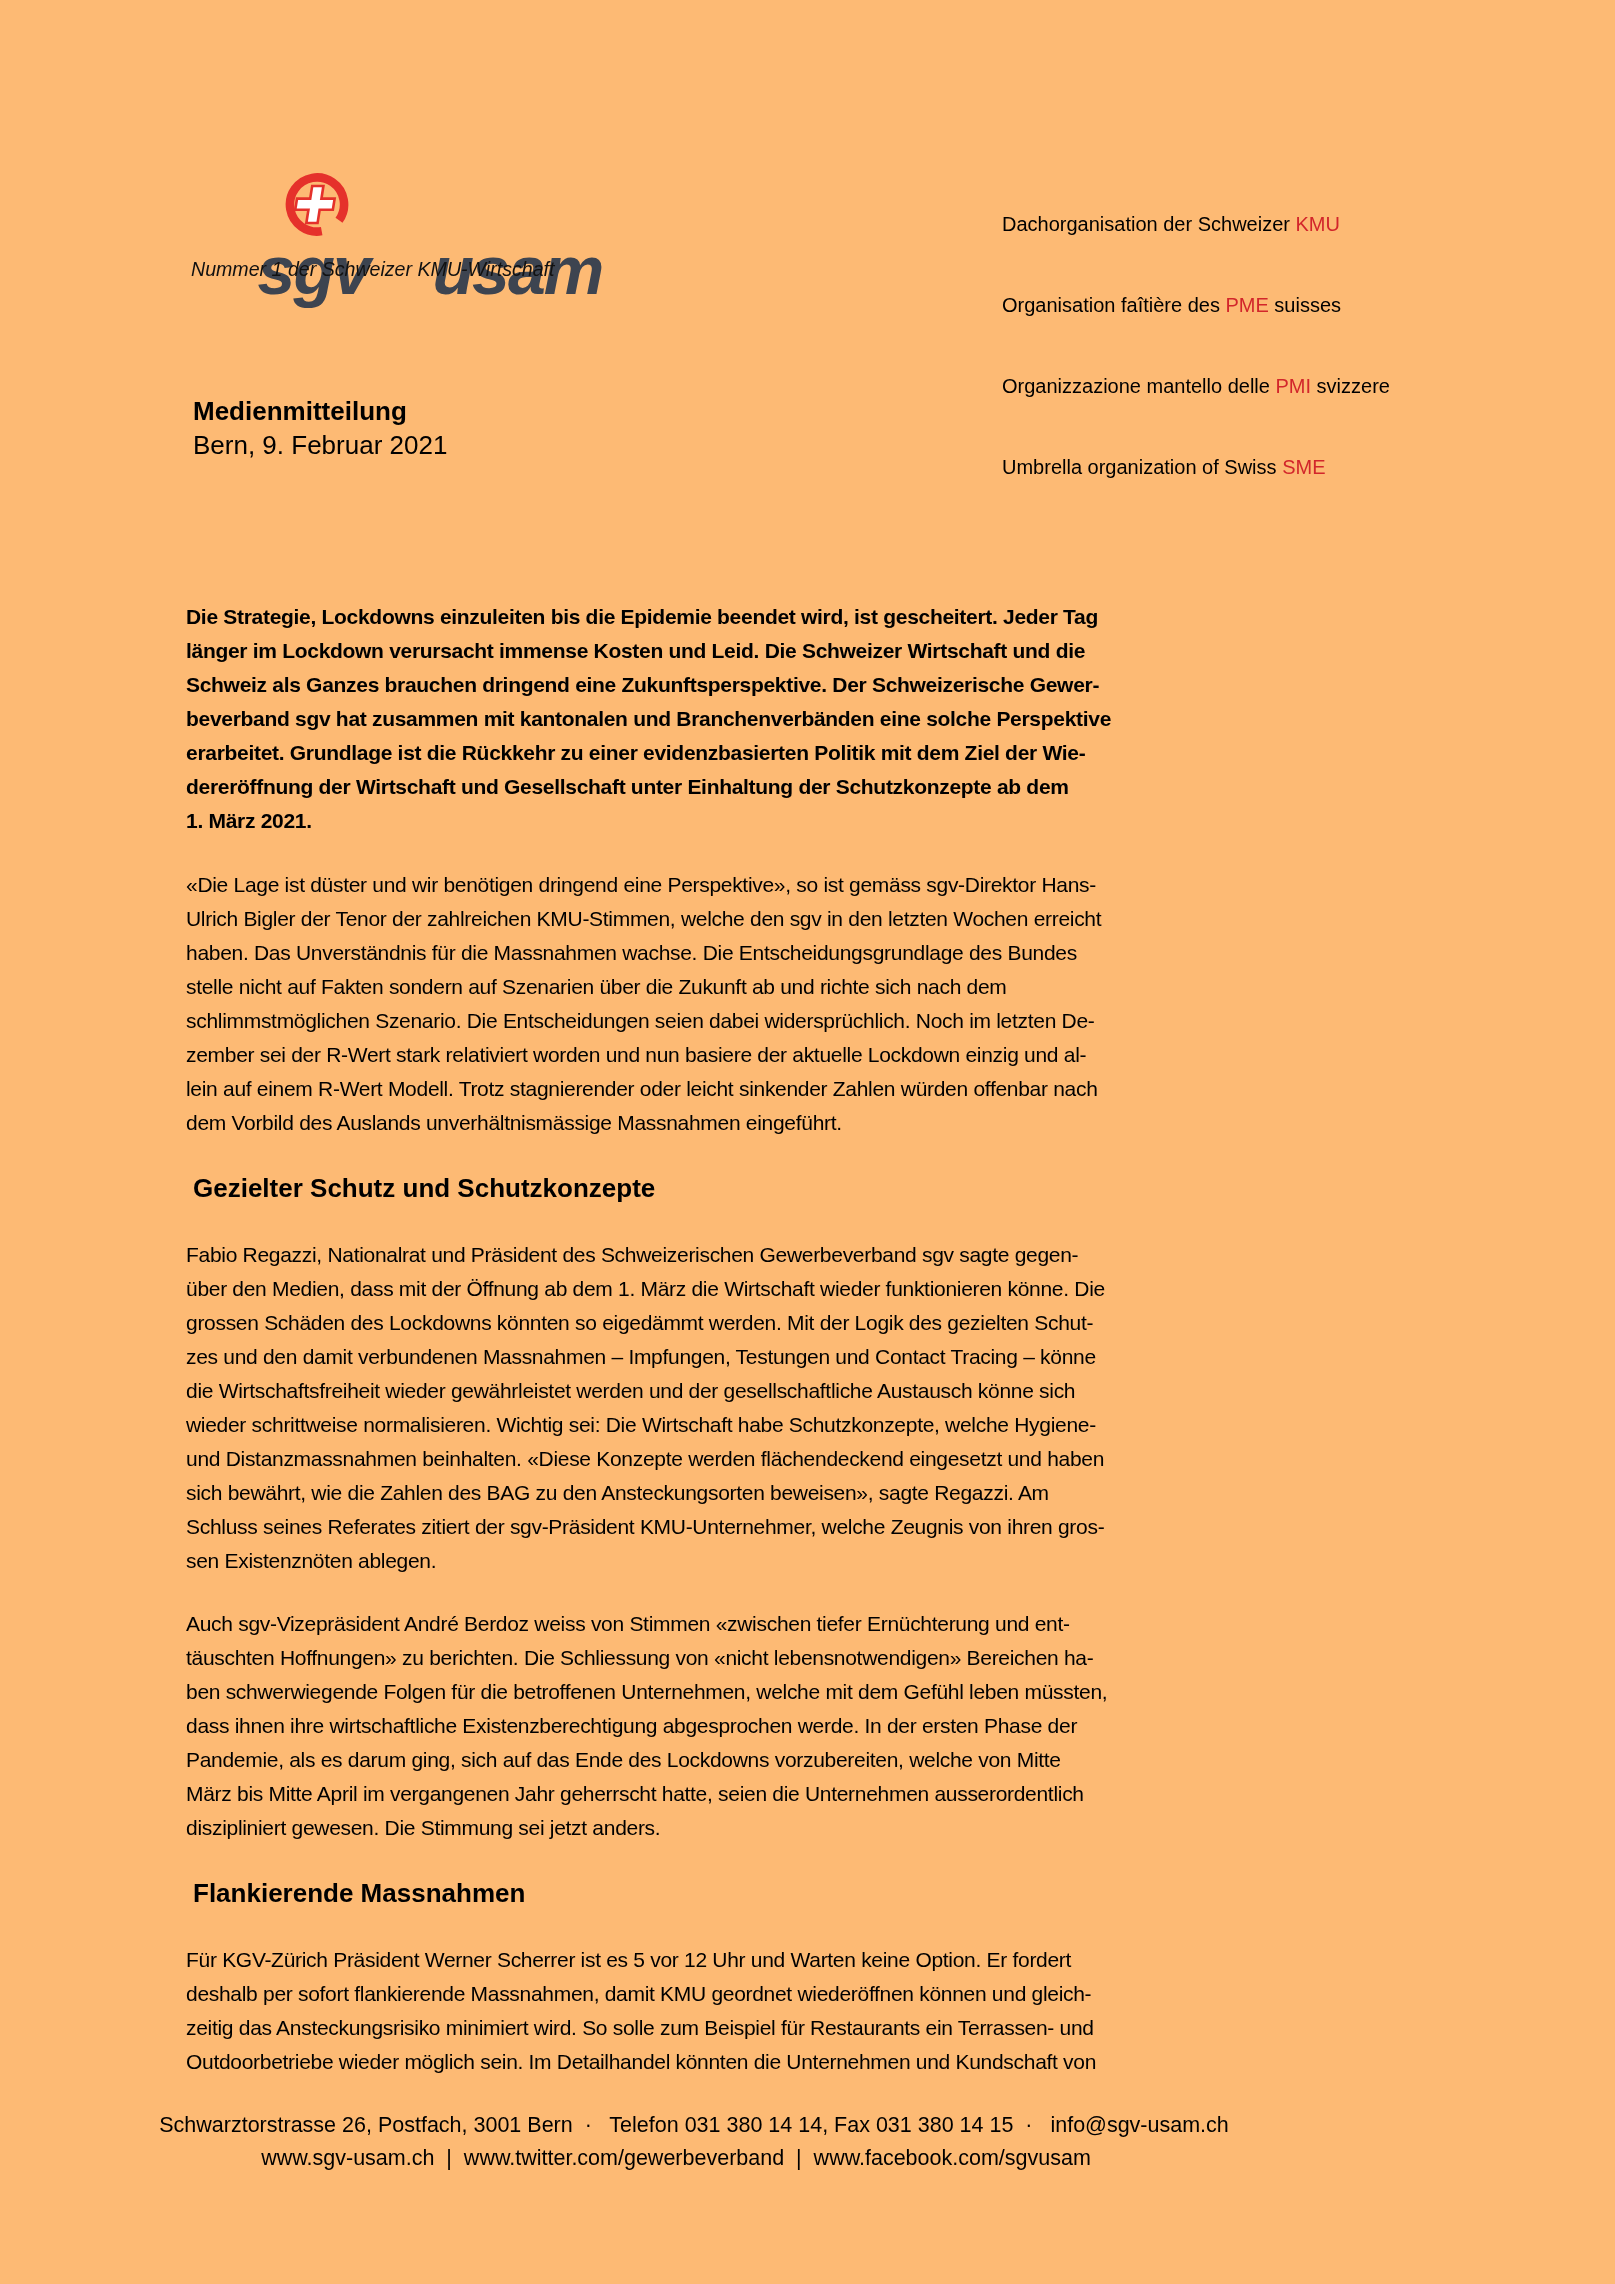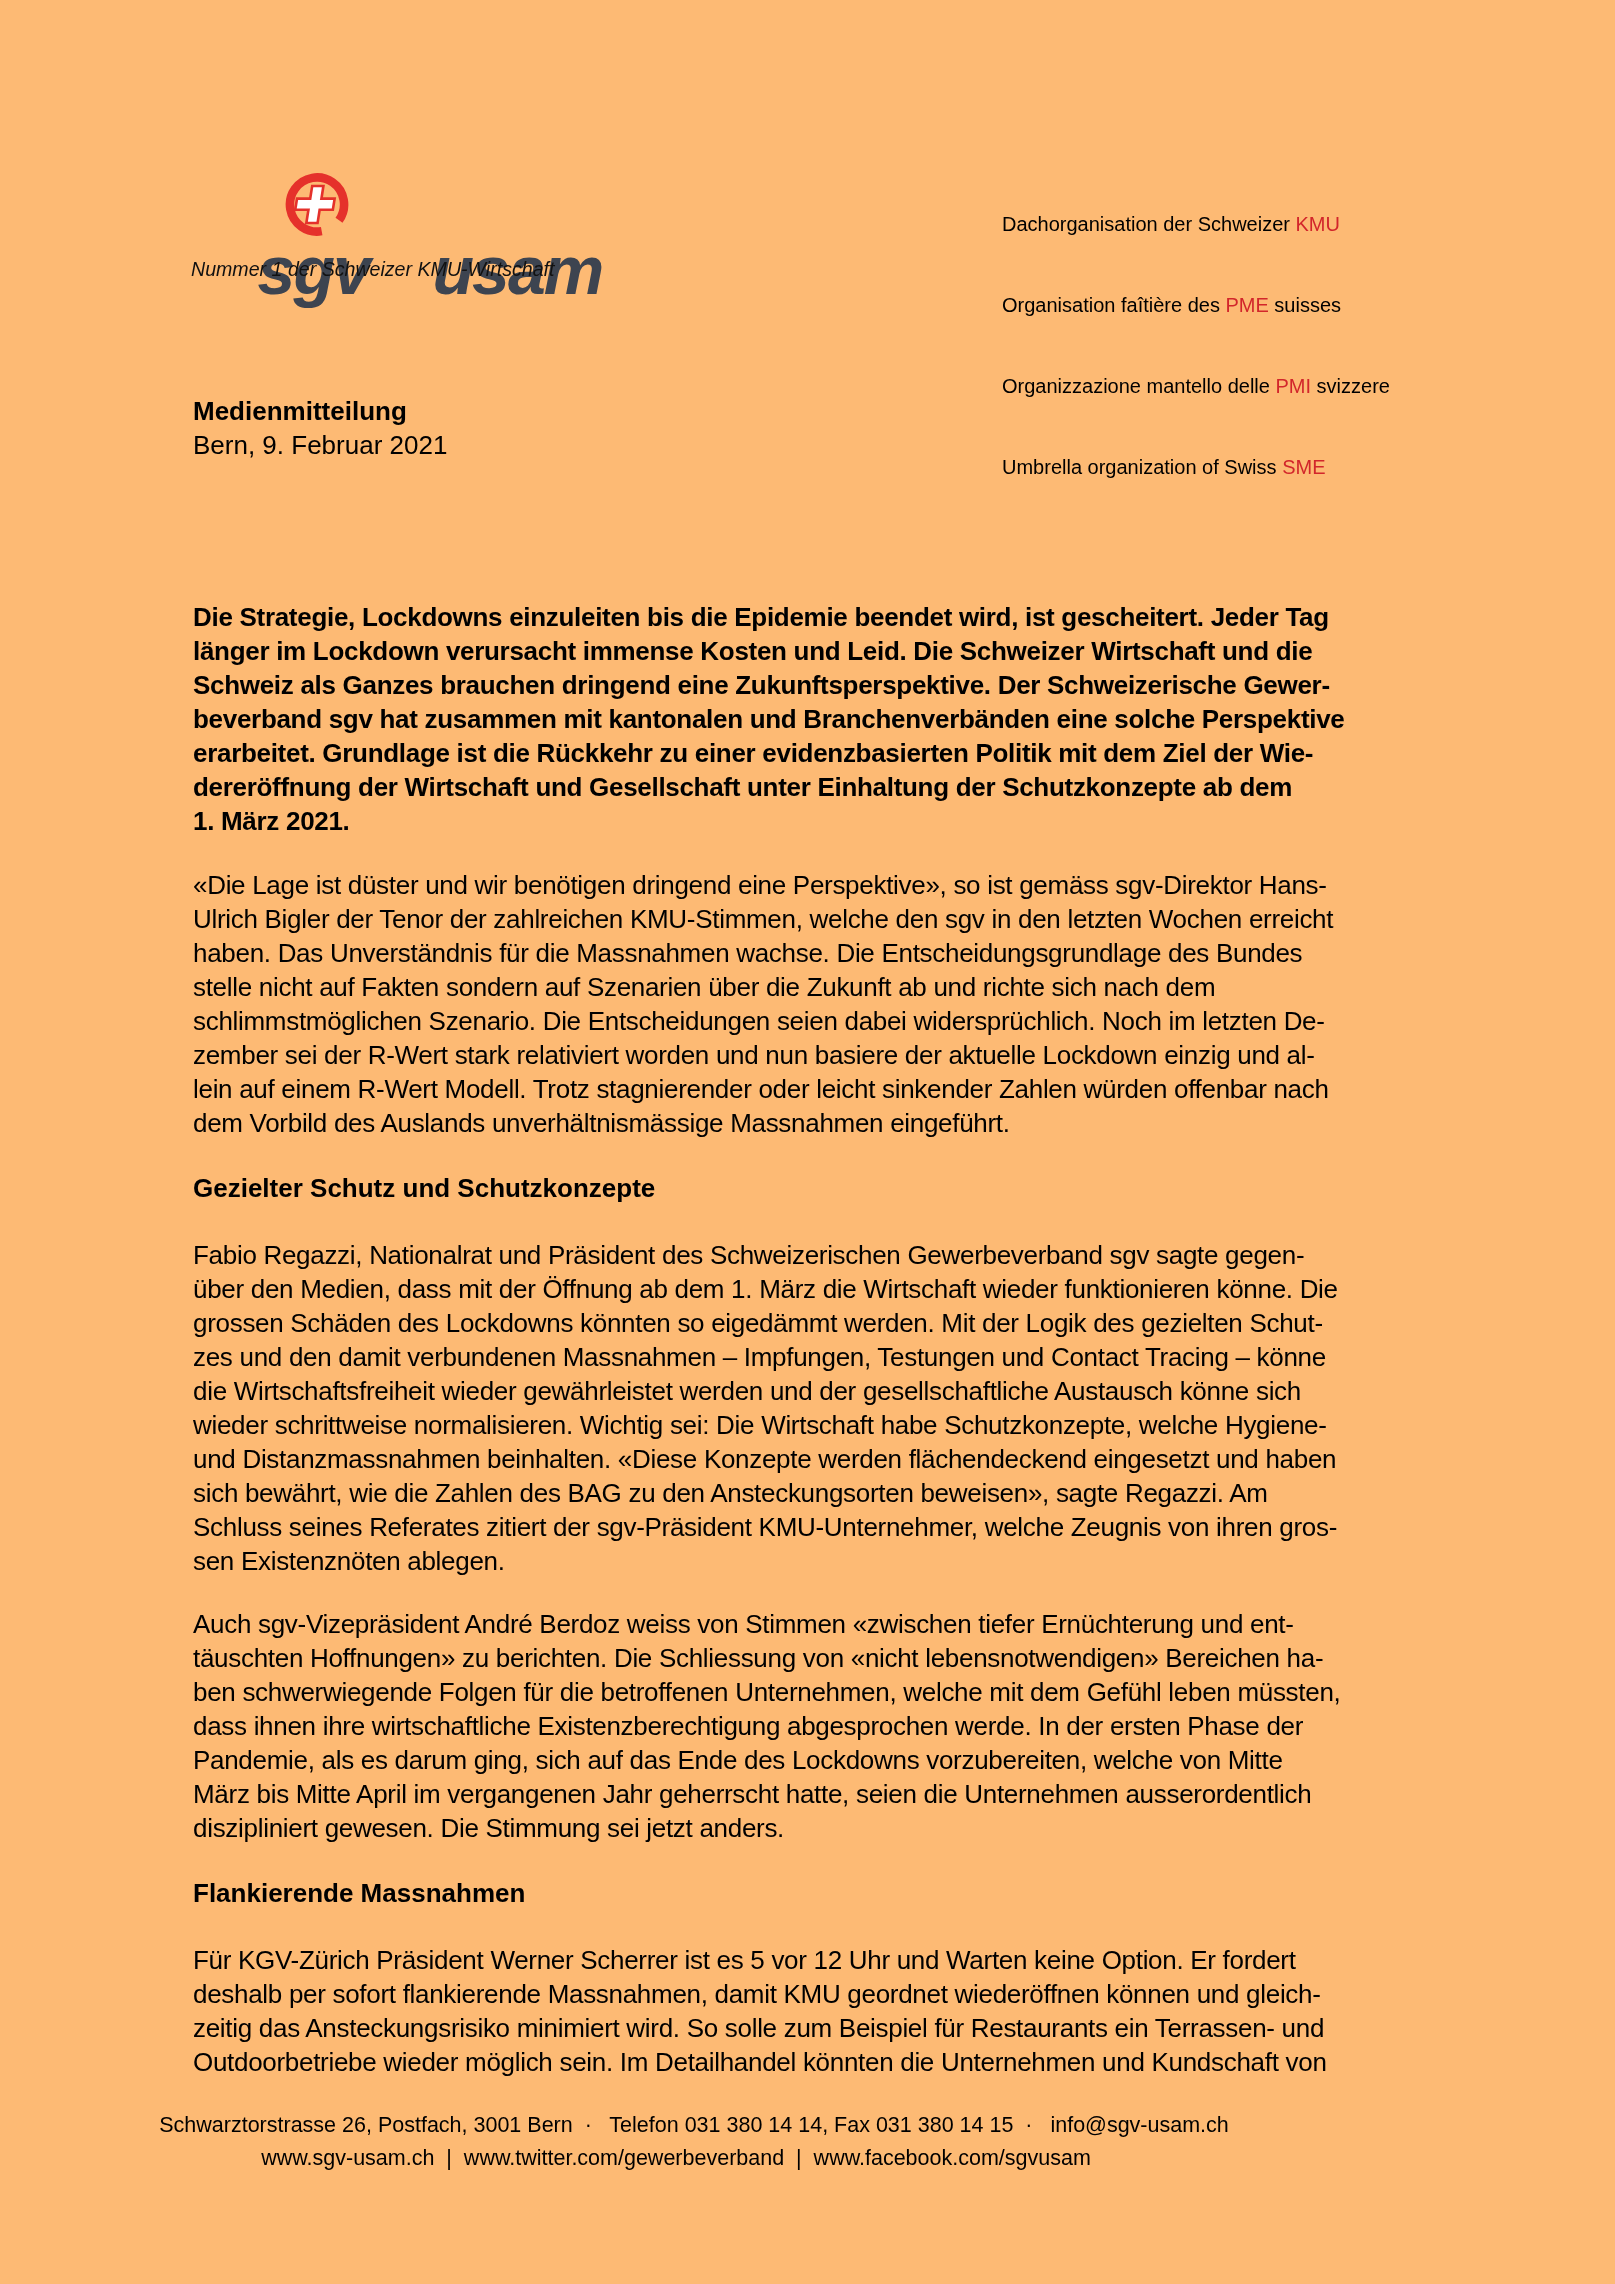--- a/index.html
+++ b/index.html
@@ -21,21 +21,21 @@
   .logo-mark{position:absolute;left:284px;top:168px;width:66px;height:73px;}
   .tagline{font-style:italic;font-size:19.6px;line-height:22px;color:#111;}
   
   .orgblock{left:1002px;top:157px;font-size:20px;line-height:27px;white-space:pre;}
   .orgblock .accent{color:#d2262b;}
   
   .doc-type{left:193px;top:394px;font-size:26px;line-height:34px;font-weight:bold;}
   .dateline{left:193px;top:428px;font-size:26px;line-height:34px;}
   .headline{left:193px;top:536px;font-size:31px;line-height:37px;font-weight:bold;white-space:pre;}
   
-  .body-par{left:193px;font-size:26px;line-height:34px;white-space:pre;letter-spacing:-0.3px;}
+  .body-par{left:186px;font-size:21px;line-height:34px;white-space:pre;letter-spacing:-0.3px;}
   .bold{font-weight:bold;}
   .h-lead{left:193px;font-size:26px;line-height:34px;font-weight:bold;white-space:pre;}
   
   .footer-orgs{
     left:193px;top:2072px;width:1231px;
     display:flex;justify-content:space-between;
     font-size:22px;line-height:26px;color:#d2262b;white-space:pre;
   }
   .footer-address{left:0;top:2112px;width:1388px;text-align:center;font-size:21.5px;line-height:27px;white-space:pre;}
   .footer-links{left:0;top:2145px;width:1352px;text-align:center;font-size:21.5px;line-height:27px;white-space:pre;}

